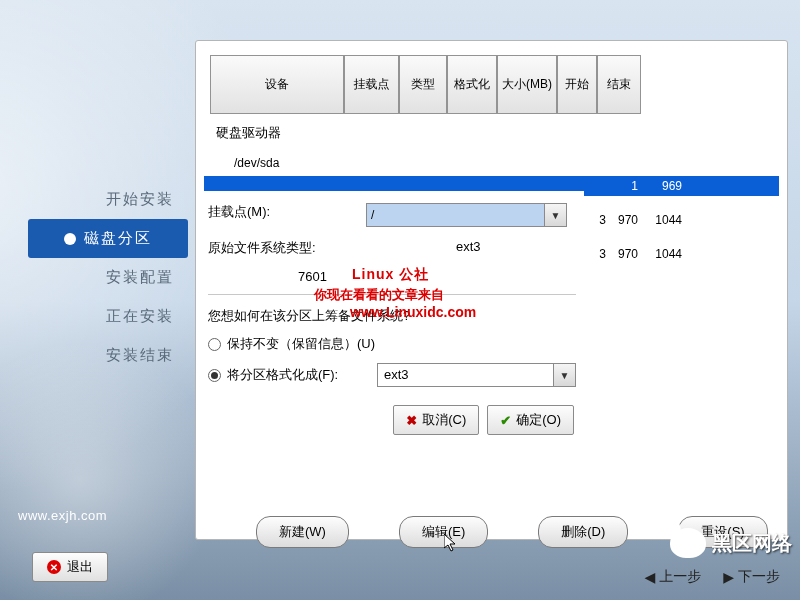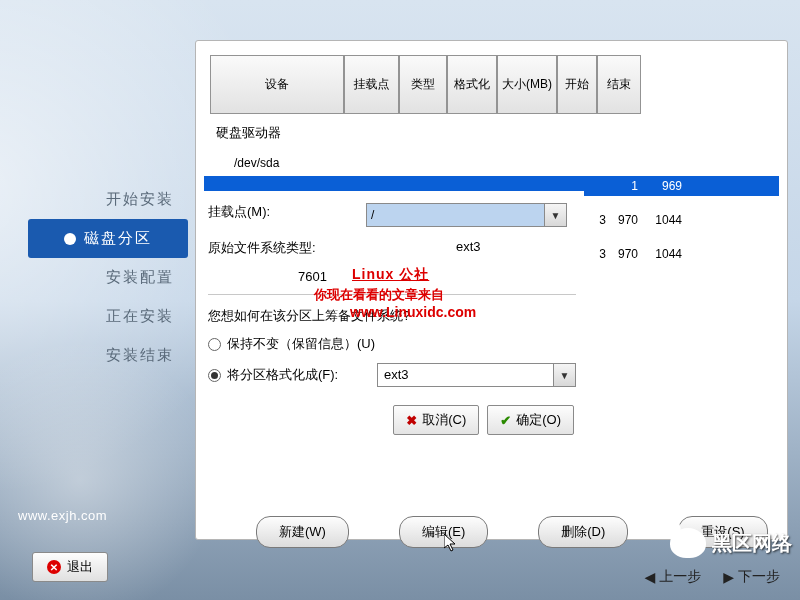--- a/index.html
+++ b/index.html
@@ -47,21 +47,21 @@
   .plain-val { font-size: 13px; }
   .sep { height: 1px; background: #c8c8c8; margin: 10px 8px 0 8px; }
   .radio-row { display: flex; align-items: center; margin: 10px 8px 0 8px; font-size: 13px; }
   .radio { width: 13px; height: 13px; border: 1px solid #666; border-radius: 50%; margin-right: 6px; position: relative; flex-shrink: 0; }
   .radio.on::after { content: ""; position: absolute; left: 2px; top: 2px; width: 7px; height: 7px; background: #333; border-radius: 50%; }
   .dlg-buttons { display: flex; gap: 8px; justify-content: flex-end; margin: 18px 10px 0 0; }
   .btn { border: 1px solid #8a8a8a; background: linear-gradient(#fdfdfd,#e4e4e4); padding: 5px 12px; font-size: 13px; display: inline-flex; align-items: center; gap: 5px; cursor: pointer; border-radius: 2px; }
   .btn .x { color: #c00000; font-weight: bold; }
   .btn .chk { color: #2a8a00; font-weight: bold; }
   
-  .watermark1 { position: absolute; left: 352px; top: 266px; color: #d00; font-size: 14px; font-weight: bold; letter-spacing: 1px; pointer-events: none; text-decoration: underline; }
+  .watermark1 { position: absolute; left: 352px; top: 266px; color: #d00; font-size: 14px; font-weight: bold; letter-spacing: 1px; pointer-events: none; }
   .watermark2 { position: absolute; left: 314px; top: 286px; color: #d00; font-size: 13px; font-weight: bold; pointer-events: none; }
   .watermark3 { position: absolute; left: 350px; top: 304px; color: #d00; font-size: 14px; font-weight: bold; pointer-events: none; }
   
   .bottom-buttons { position: absolute; left: 256px; top: 516px; display: flex; gap: 50px; }
   .bbtn { border: 1px solid #7a7a7a; background: linear-gradient(#fdfdfd,#dcdcdc); padding: 6px 22px; font-size: 13px; border-radius: 14px; cursor: pointer; }
   
   .nav-buttons { position: absolute; right: 12px; bottom: 8px; display: flex; gap: 6px; align-items: center; }
   .nav-btn { color: #222; font-size: 14px; padding: 6px 8px; display: inline-flex; align-items: center; gap: 4px; cursor: pointer; }
   
   .exit-btn { position: absolute; left: 32px; bottom: 18px; display: inline-flex; align-items: center; gap: 6px; background: linear-gradient(#fdfdfd,#e0e0e0); border: 1px solid #8a8a8a; padding: 5px 14px; font-size: 13px; border-radius: 3px; cursor: pointer; }

